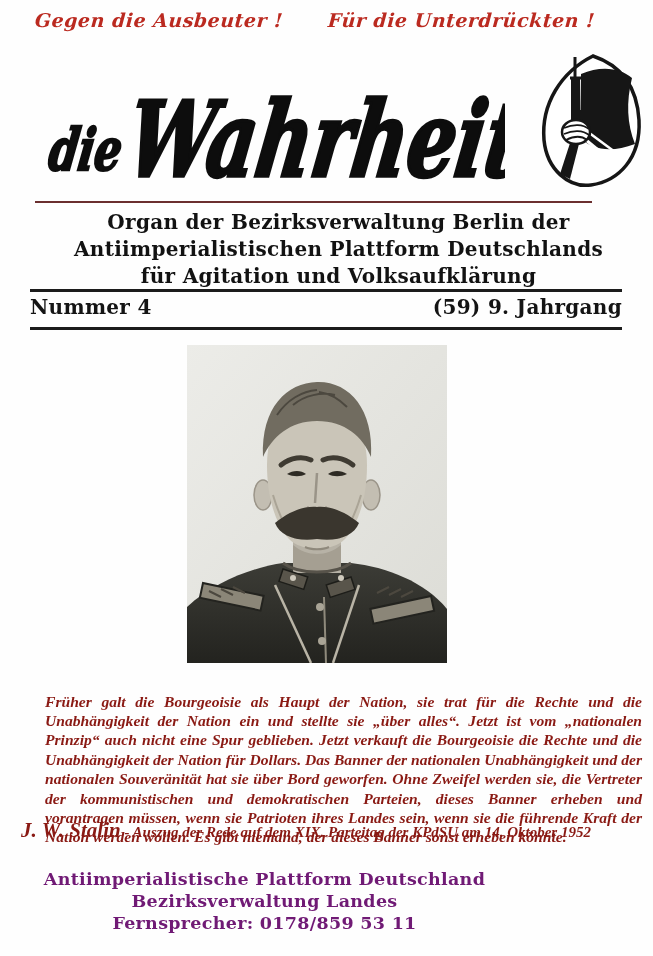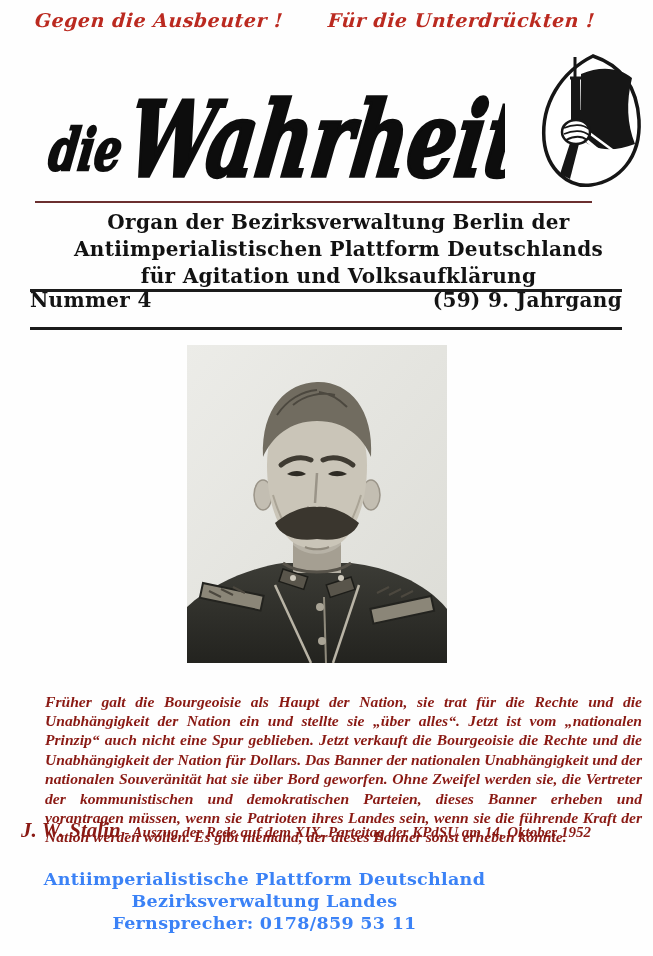--- a/index.html
+++ b/index.html
@@ -24,41 +24,41 @@
   
   .subtitle{
     position:absolute;left:12px;top:209px;width:653px;text-align:center;
     font-size:20px;font-weight:bold;line-height:27px;color:#121212;letter-spacing:.3px;
   }
   
   .issue-row{
     position:absolute;left:30px;top:299px;width:592px;height:31px;
     display:flex;justify-content:space-between;align-items:flex-end;
     border-bottom:3px solid #1c1c1c;box-sizing:border-box;
-    font-size:20px;font-weight:bold;letter-spacing:.3px;padding-bottom:15px;
+    font-size:20px;font-weight:bold;letter-spacing:.3px;padding-bottom:8px;
   }
   
   .photo{position:absolute;left:187px;top:345px;width:260px;height:318px;}
   
   .quote{
     position:absolute;left:30px;top:676px;width:597px;
     font-family:"Liberation Serif", serif;font-style:italic;font-weight:bold;
     font-size:15.6px;line-height:19.4px;color:#8a1a14;text-align:justify;margin-left:15px;
   }
   
   .attribution{
     position:absolute;left:0;top:818px;width:612px;text-align:center;white-space:nowrap;
     font-family:"Liberation Serif", serif;font-style:italic;font-weight:bold;color:#8a1a14;
   }
   .attribution .author{font-size:21px;}
   .attribution .source{font-size:15px;}
   
   .footer{
     position:absolute;left:0;top:868px;width:529px;text-align:center;
-    font-size:17.5px;font-weight:bold;line-height:22px;color:#3b82f6;letter-spacing:.3px;
+    font-size:17.5px;font-weight:bold;line-height:22px;color:#701a75;letter-spacing:.3px;
   }
 </style>
 </head>
 <body>
 
 <div class="page">
 
   <div class="slogan left">Gegen die Ausbeuter !</div>
   <div class="slogan right">Für die Unterdrückten !</div>
 

